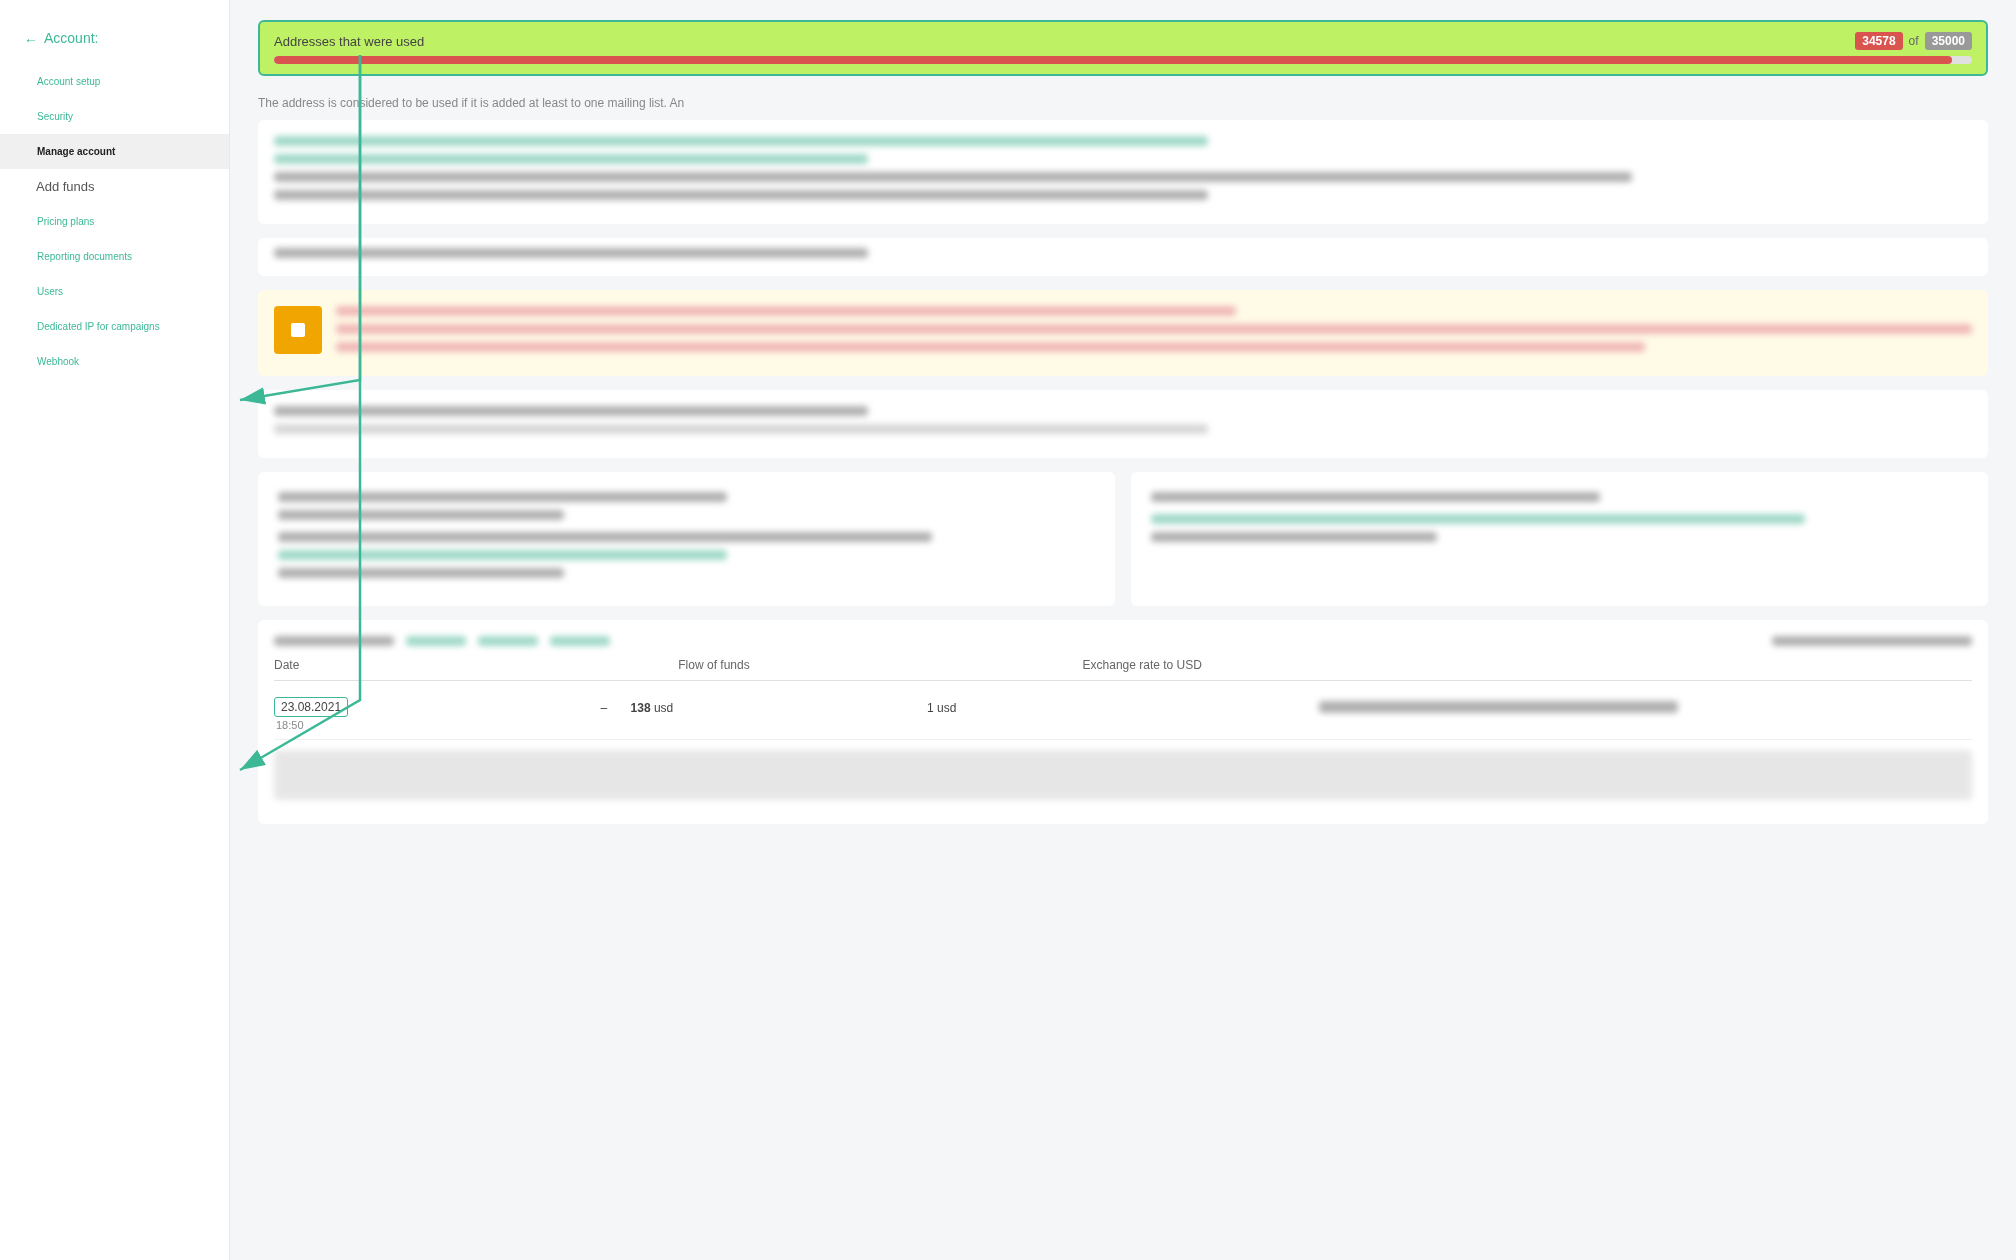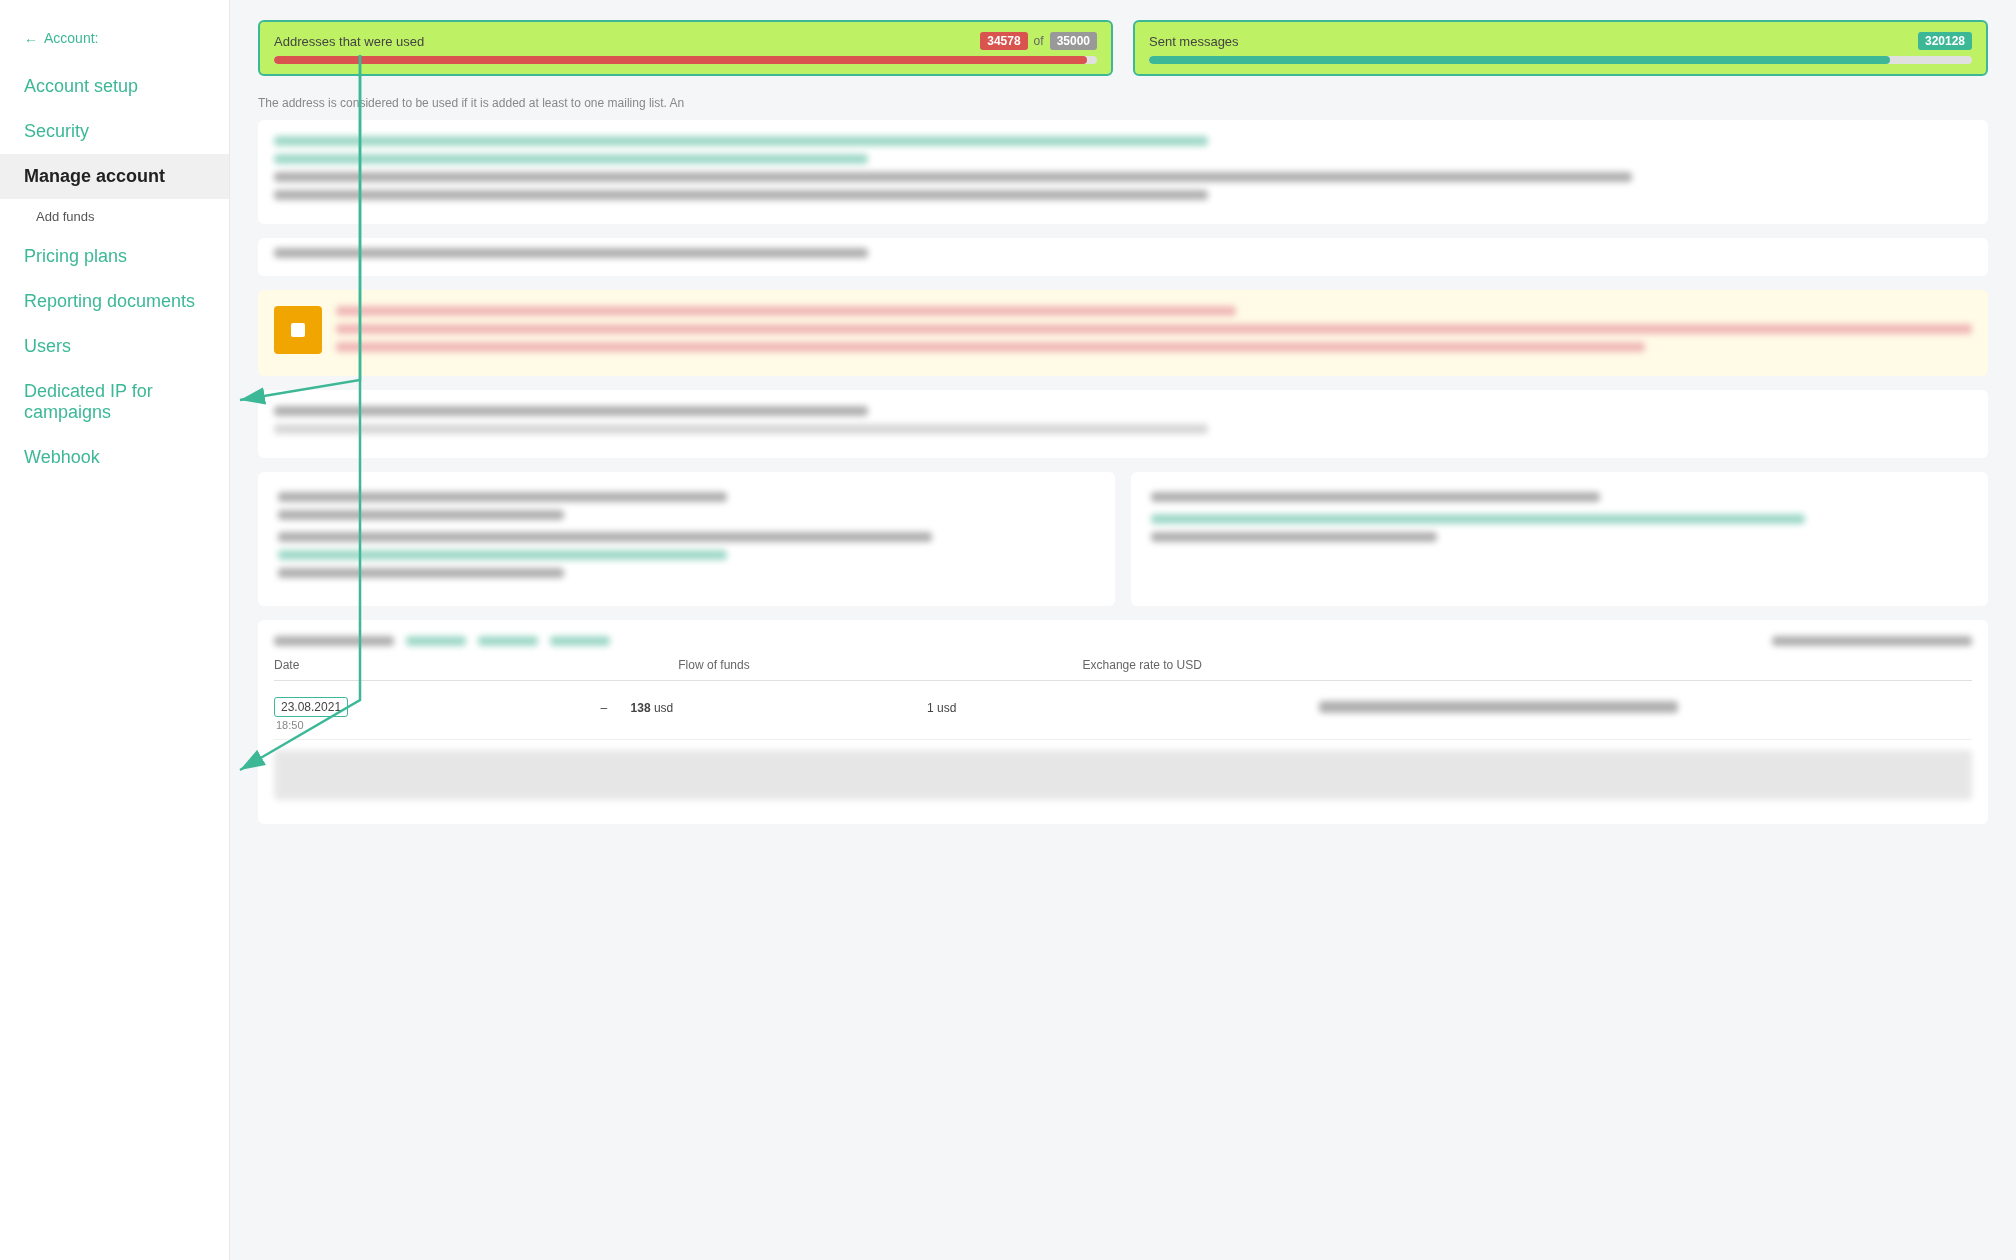--- a/index.html
+++ b/index.html
@@ -32,22 +32,22 @@
       font-size: 14px;
       cursor: pointer;
       margin-bottom: 8px;
     }
     .sidebar-back .arrow {
       margin-right: 6px;
       font-size: 14px;
     }
 
     .sidebar-nav-item {
-      padding: 12px 24px;
-      font-size: 18px;
+      padding: 12px 37px;
+      font-size: 10px;
       color: #3db897;
       cursor: pointer;
       text-decoration: none;
       display: block;
     }
     .sidebar-nav-item.active {
       font-weight: 700;
       color: #222;
       background: #f0f0f0;
     }
@@ -328,29 +328,20 @@
           <span class="badge badge-red">34578</span>
           <span class="stat-of">of</span>
           <span class="badge badge-gray">35000</span>
         </div>
       </div>
       <div class="progress-bar-bg">
         <div class="progress-bar-fill fill-red" style="width: 98.8%"></div>
       </div>
     </div>
 
-    <div class="stat-card" style="border-color: #3db897;">
-      <div class="stat-header">
-        <span class="stat-title">Sent messages</span>
-        <span class="badge badge-green">320128</span>
-      </div>
-      <div class="progress-bar-bg">
-        <div class="progress-bar-fill fill-green" style="width: 90%"></div>
-      </div>
-    </div>
   </div>
 
   <p class="info-text">The address is considered to be used if it is added at least to one mailing list. An</p>
 
   <div class="blurred-section">
     <div class="blur-line medium teal"></div>
     <div class="blur-line short teal"></div>
     <div class="blur-line long dark"></div>
     <div class="blur-line medium dark"></div>
   </div>

